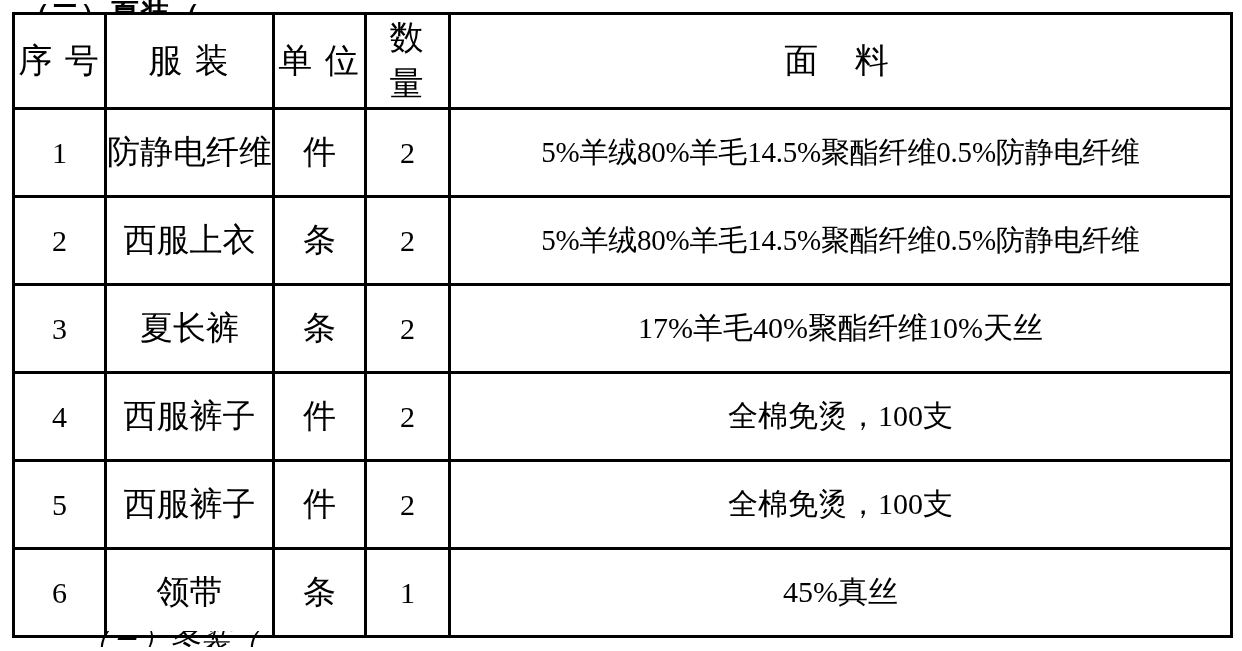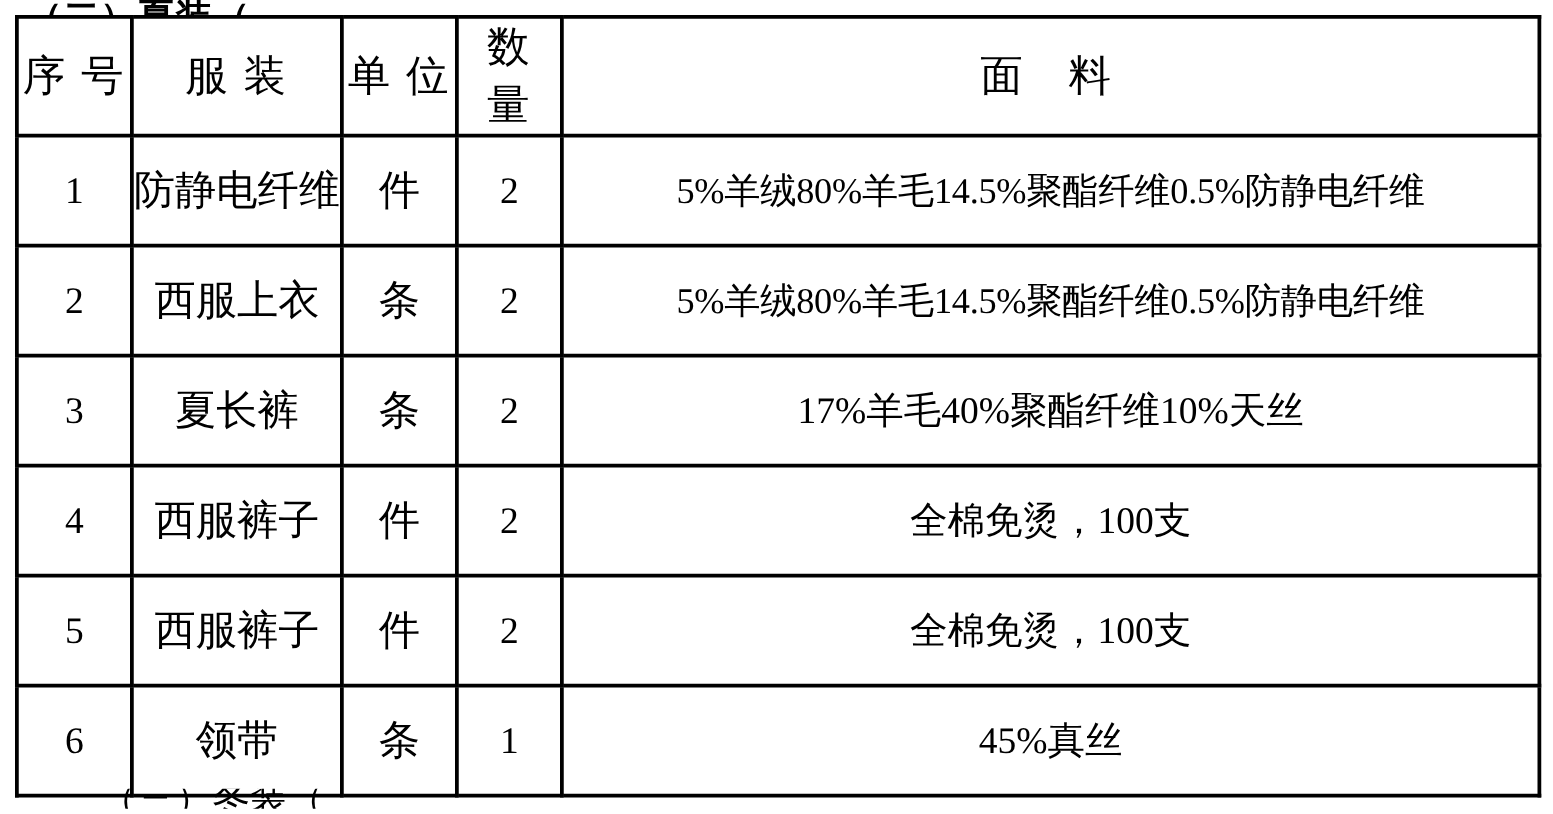--- a/index.html
+++ b/index.html
@@ -37,20 +37,21 @@
     position: absolute;
     bottom: 0;
     left: 80px;
     height: 16px;
     width: 400px;
     overflow: hidden;
     font-size: 30px;
     line-height: 18px;
     color: #000;
     white-space: nowrap;
+    font-style: italic;
   }
   table.fabric-table {
     position: absolute;
     top: 12px;
     left: 12px;
     width: 1218px;
     border-collapse: collapse;
     table-layout: fixed;
   }
   table.fabric-table td,

